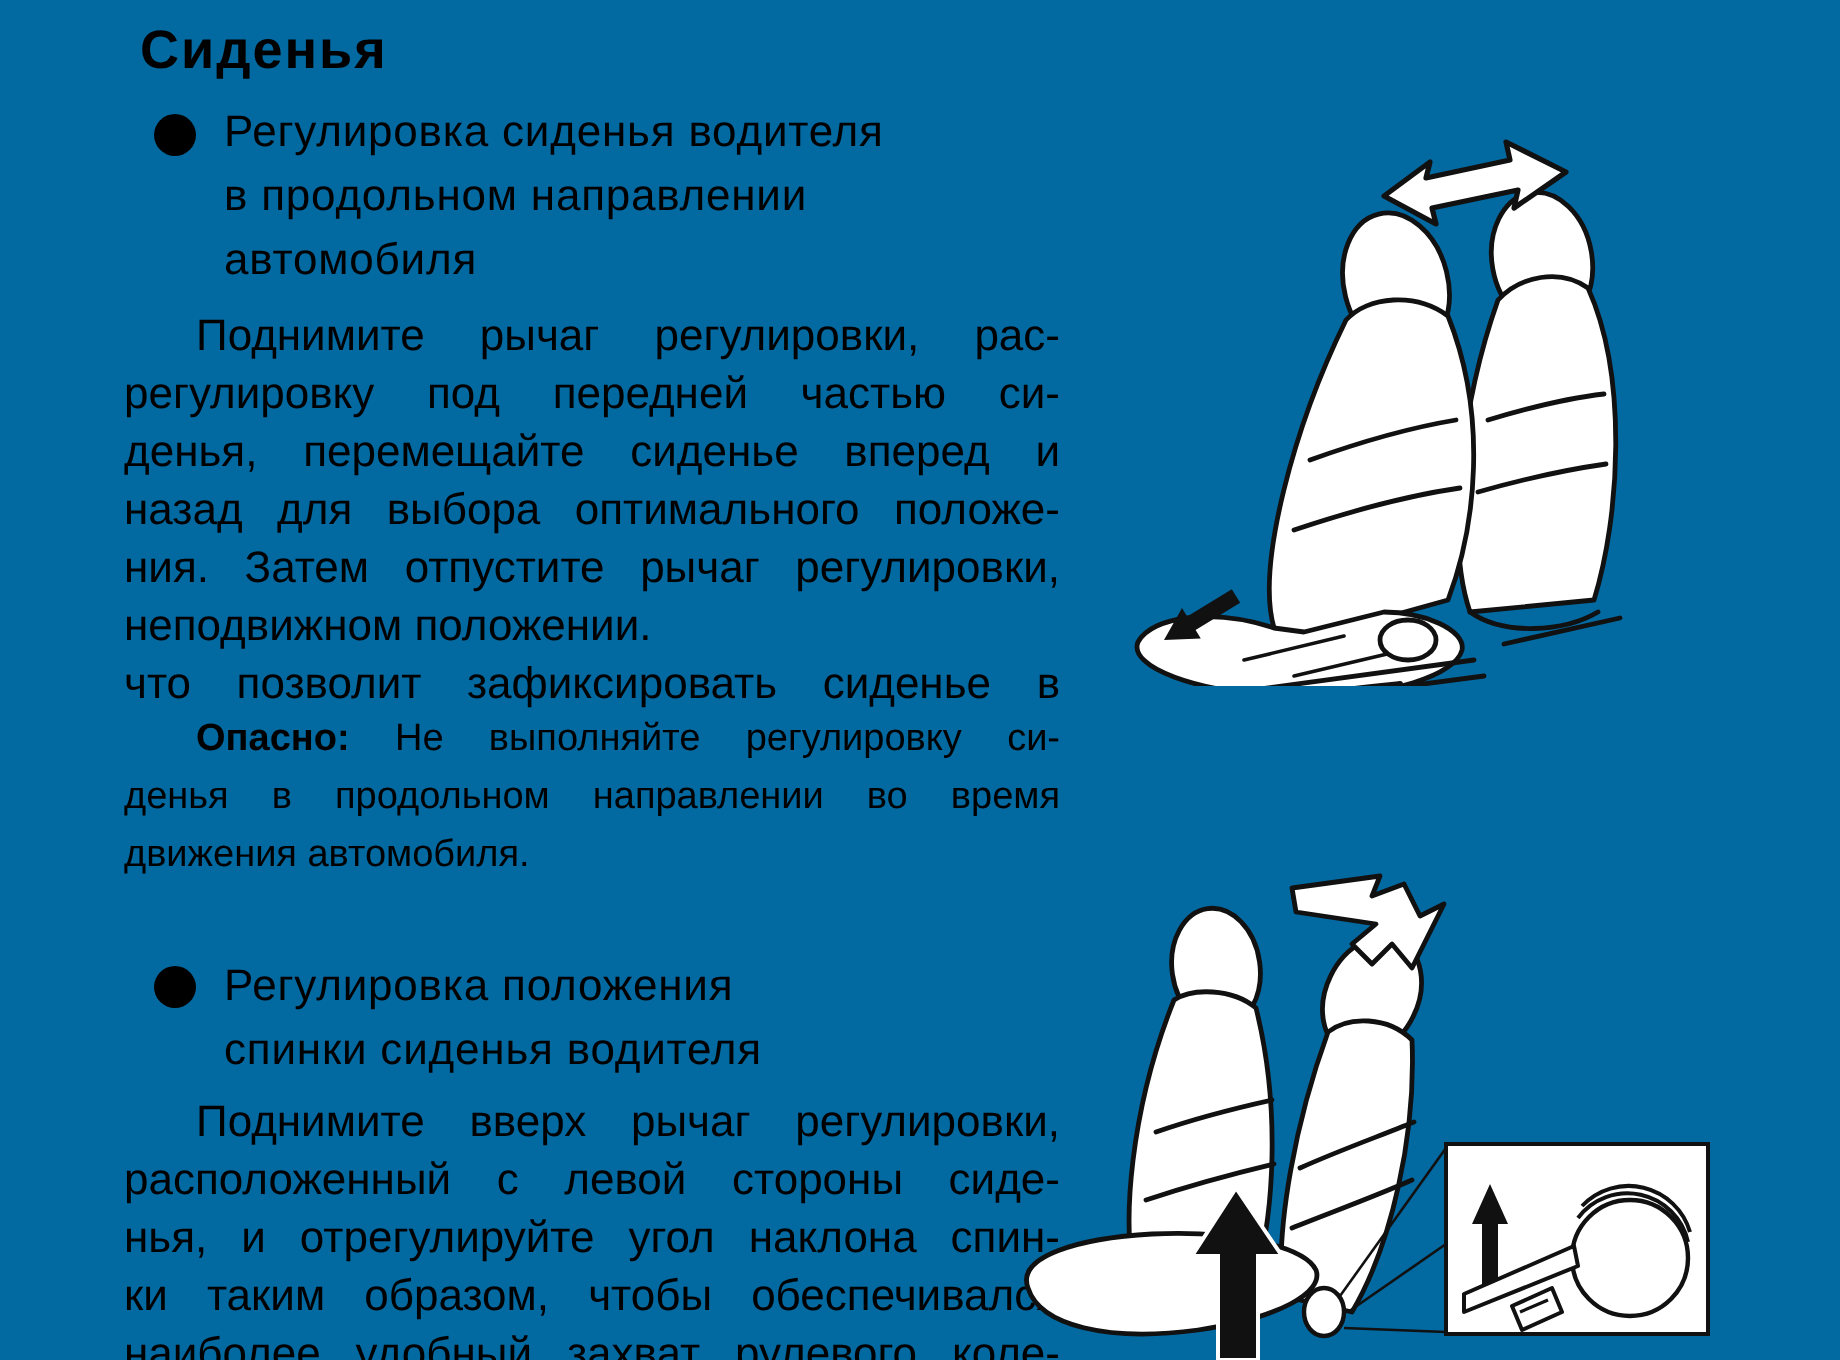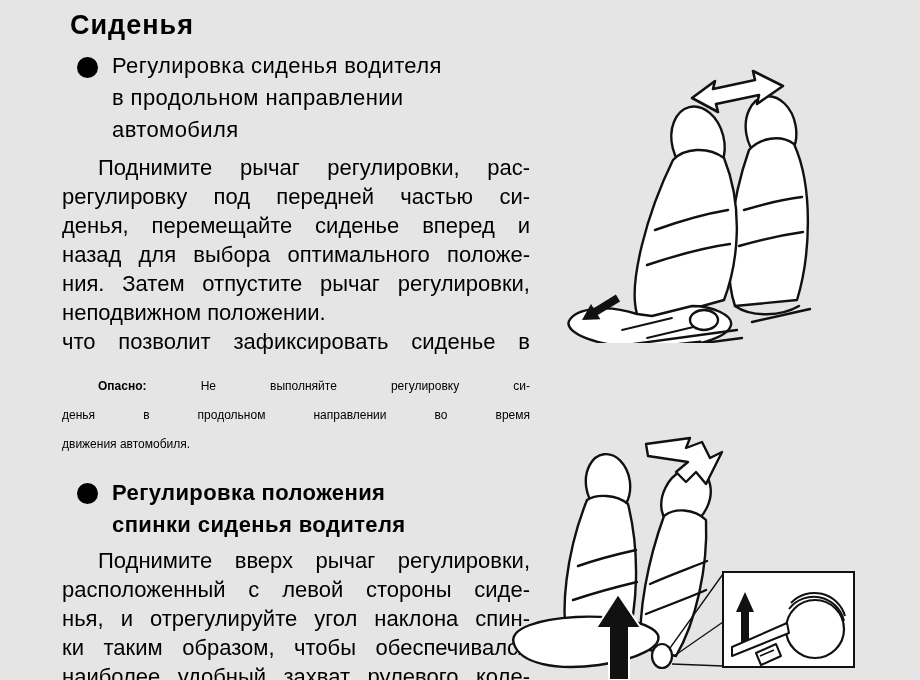--- a/index.html
+++ b/index.html
@@ -1,42 +1,42 @@
 <!DOCTYPE html>
 <html><head>
 <meta charset="utf-8">
 <style>
   html,body { margin:0; padding:0; background:#ffffff; }
   .page {
     position:relative; width:920px; height:680px;
-    background:#e5e5e5; color:#000; overflow:hidden;
+    background:#0369a1; color:#000; overflow:hidden;
     font-family:"Liberation Sans","DejaVu Sans",sans-serif;
   }
   .title {
     position:absolute; left:70px; top:10px; margin:0;
     font-size:27px; font-weight:bold; letter-spacing:1px;
   }
   .bullet {
     position:absolute; width:21px; height:21px;
     background:#000; border-radius:50%;
   }
   .b1 { left:77px; top:57px; }
   .b2 { left:77px; top:483px; }
 
   .heading { position:absolute; left:112px; width:430px; font-size:22px; letter-spacing:0.4px; }
   .heading .hline { height:32px; line-height:32px; white-space:nowrap; }
   .hpos1 { top:50px; }
-  .hpos2 { top:477px;font-weight:bold; }
+  .hpos2 { top:477px; }
 
   .para { position:absolute; left:62px; width:468px; font-size:22px; }
   .para .bline { height:29px; line-height:29px; text-align:justify; overflow:hidden; }
   .bline.j { text-align-last:justify; }
   .bline.indent { text-indent:36px; }
   .body1 { top:153px; }
-  .warn  { top:372px; font-size:12px; }
+  .warn  { top:355px; font-size:19px; }
   .warn b { font-weight:bold; }
   .body2 { top:546px; }
 
   .illu { position:absolute; }
   .illu1 { left:552px; top:58px; }
   .illu2 { left:500px; top:432px; }
 </style>
 </head>
 <body>
 

